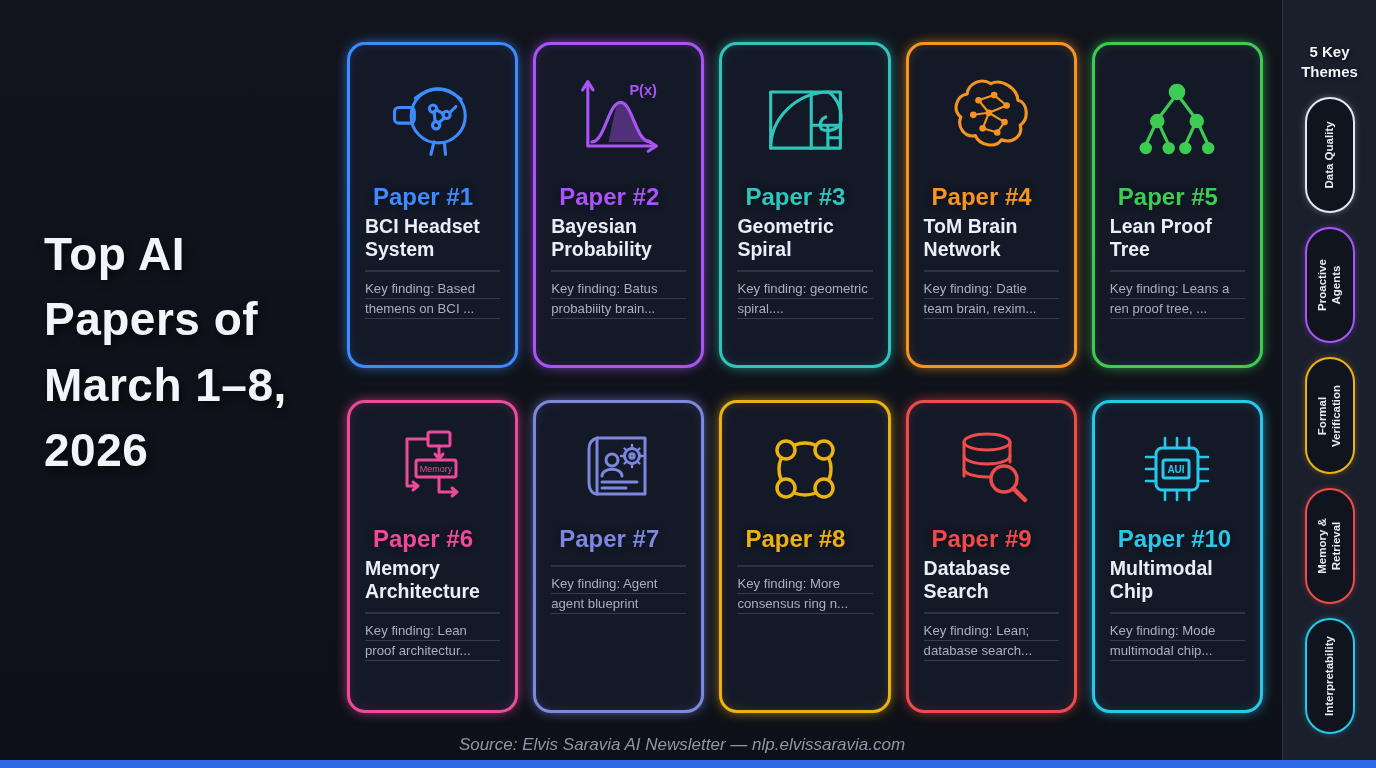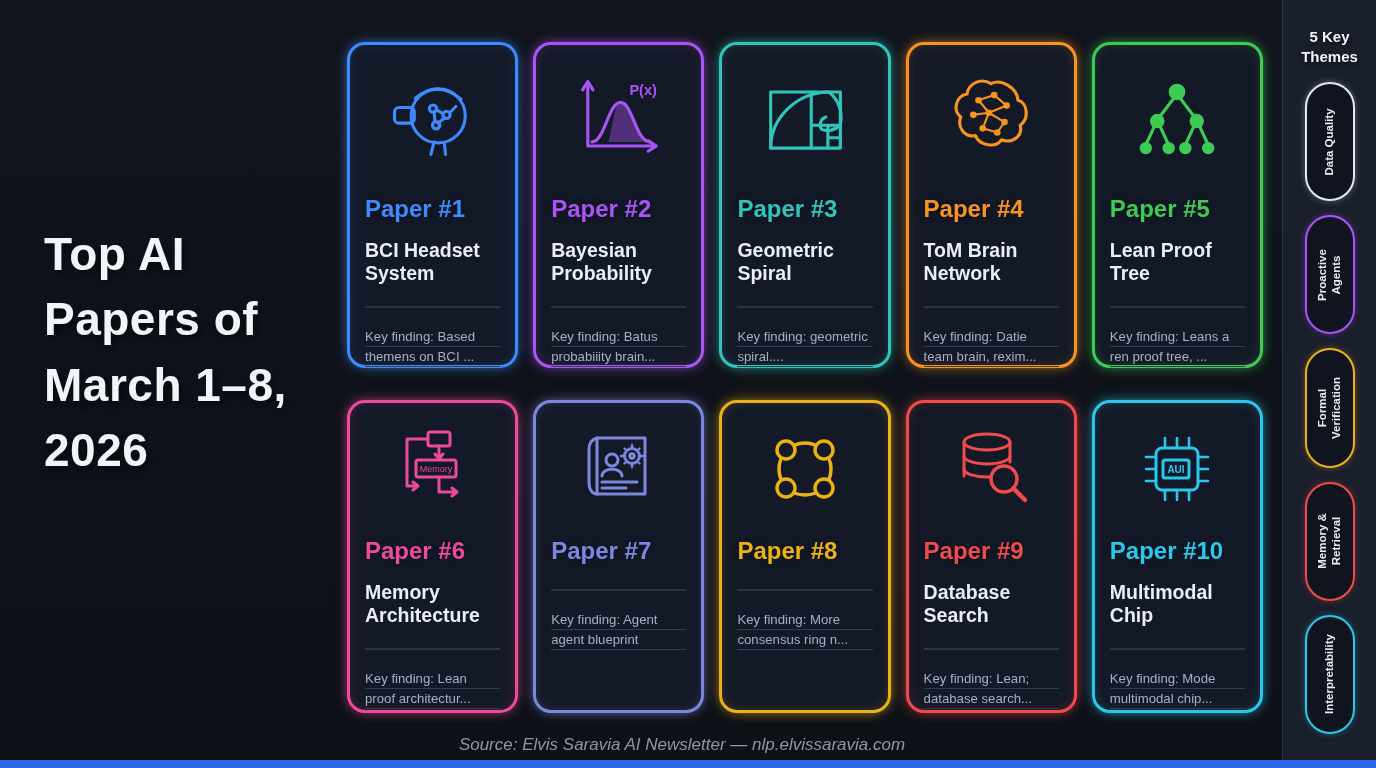--- a/index.html
+++ b/index.html
@@ -23,37 +23,37 @@
 
   
   .grid {
     position:absolute; left:347px; top:42px; width:916px; height:671px;
     display:grid; grid-template-columns:repeat(5,1fr); grid-template-rows:326px 313px;
     column-gap:15px; row-gap:32px;
   }
   .card {
     border:3px solid var(--c); border-radius:18px; background:#141927;
     box-shadow:0 0 14px -3px var(--c), inset 0 0 18px -12px var(--c);
-    padding:10px 15px 12px; display:flex; flex-direction:column;gap:12px;
+    padding:10px 15px 12px; display:flex; flex-direction:column;
   }
   .icon-wrap { flex:0 0 auto; height:128px; display:flex; align-items:center; justify-content:center; color:var(--c); }
   .row2 .icon-wrap { height:112px; }
-  .pid { font-size:24px; font-weight:700; color:var(--c); margin:0 0 4px; text-shadow:0 0 8px rgba(0,0,0,.4); }
+  .pid { font-size:24px; font-weight:700; color:var(--c); margin:0 8px 4px; text-shadow:0 0 8px rgba(0,0,0,.4); }
   .ptitle { font-size:19.5px; font-weight:700; color:#eaeef6; line-height:1.18; min-height:47px; }
   .rule { border-top:2px solid #2c3345; margin:8px 0 7px; }
   .finding {
     font-size:13.2px; color:#a6b0c2; line-height:20px; min-height:40px;
     background-image:repeating-linear-gradient(transparent 0, transparent 19px, #343c4e 19px, #343c4e 20px);
   }
 
   
   .sidebar {
     position:absolute; right:0; top:0; width:94px; height:100%;
     background:#1a1f2c; border-left:1px solid #2b3242;
-    display:flex; flex-direction:column; align-items:center; padding:27px 0 34px;
+    display:flex; flex-direction:column; align-items:center; padding:42px 0 34px;
   }
   .themes-heading { font-size:15px; font-weight:700; text-align:center; line-height:1.3; color:#f2f5fa; text-shadow:1px 2px 4px rgba(0,0,0,.6); }
   .pills { flex:1; width:100%; display:flex; flex-direction:column; align-items:center; gap:14px; margin-top:16px; }
   .pill {
     width:50px; flex:1 1 0; border:2.5px solid var(--c); border-radius:26px;
     position:relative; background:#10141e; box-shadow:0 0 10px -4px var(--c);
   }
   .pill-label {
     position:absolute; top:50%; left:50%;
     transform:translate(-50%,-50%) rotate(-90deg);

